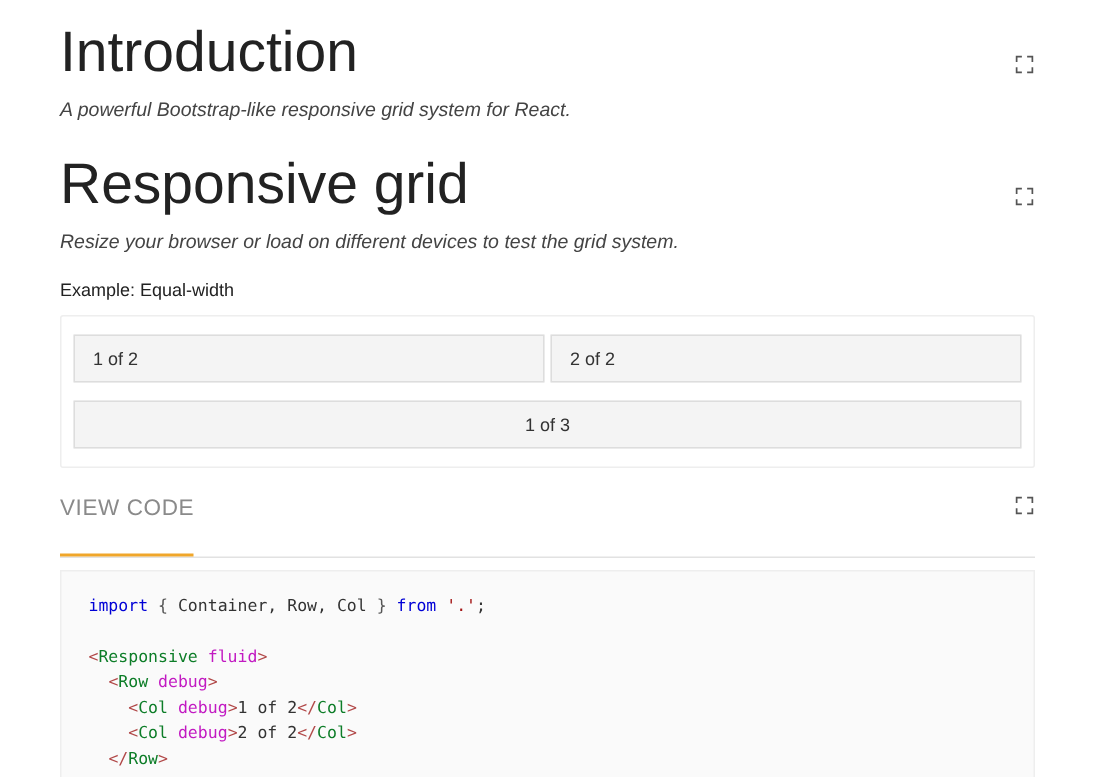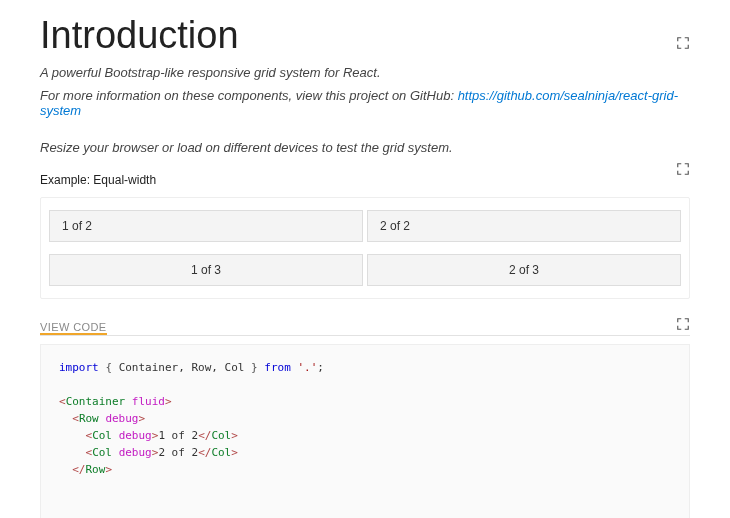--- a/index.html
+++ b/index.html
@@ -65,24 +65,24 @@
   .demo-col + .demo-col { margin-left: 4px; }
 
   .viewcode-bar {
     position: relative;
     margin-top: 18px;
     border-bottom: 1px solid #e2e2e2;
     padding-bottom: 0;
   }
   .viewcode-label {
     display: inline-block;
-    font-size: 11px;
+    font-size: 15px;
     letter-spacing: 0.4px;
     color: #8a8a8a;
-    padding-bottom: 0;
+    padding-bottom: 22px;
     border-bottom: 2px solid #f0a62a;
   }
   .viewcode-bar .expand-icon { top: 0; }
 
   .code-block {
     background: #fafafa;
     border: 1px solid #eee;
     padding: 14px 18px;
     font-family: "Consolas", "Menlo", monospace;
     font-size: 11px;
@@ -108,64 +108,61 @@
     <span class="expand-icon">
       <svg viewBox="0 0 16 16" width="14" height="14" fill="none" stroke="currentColor" stroke-width="1.3">
         <path d="M2 6 L2 2 L6 2"></path>
           <path d="M10 2 L14 2 L14 6"></path>
         <path d="M14 10 L14 14 L10 14"></path>
           <path d="M6 14 L2 14 L2 10"></path>
       </svg>
     </span>
     <h1>Introduction</h1>
     <p>A powerful Bootstrap-like responsive grid system for React.</p>
-    <p>
-      <span>For more information on these components, view this project on GitHub: </span><a href="#">https://github.com/sealninja/react-grid-system</a>
-    </p>
   </div>
 
   <div class="section" style="margin-top:22px;">
     <span class="expand-icon">
       <svg viewBox="0 0 16 16" width="14" height="14" fill="none" stroke="currentColor" stroke-width="1.3">
         <path d="M2 6 L2 2 L6 2"></path>
           <path d="M10 2 L14 2 L14 6"></path>
         <path d="M14 10 L14 14 L10 14"></path>
           <path d="M6 14 L2 14 L2 10"></path>
       </svg>
     </span>
+    <h1>Responsive grid</h1>
     <p>Resize your browser or load on different devices to test the grid system.</p>
 
     <div class="example-heading">Example: Equal-width</div>
 
     <div class="grid-demo">
       <div class="demo-row">
         <div class="demo-col">1 of 2</div>
         <div class="demo-col">2 of 2</div>
       </div>
       <div class="demo-row">
         <div class="demo-col">1 of 3</div>
-        <div class="demo-col">2 of 3</div>
       </div>
     </div>
 
     <div class="viewcode-bar">
       <span class="viewcode-label">VIEW CODE</span>
       <span class="expand-icon">
         <svg viewBox="0 0 16 16" width="14" height="14" fill="none" stroke="currentColor" stroke-width="1.3">
           <path d="M2 6 L2 2 L6 2"></path>
             <path d="M10 2 L14 2 L14 6"></path>
           <path d="M14 10 L14 14 L10 14"></path>
             <path d="M6 14 L2 14 L2 10"></path>
         </svg>
       </span>
     </div>
 
 <div class="code-block"><span class="tok-kw">import</span> <span class="tok-pun">{</span> <span>Container, Row, Col</span> <span class="tok-pun">}</span> <span class="tok-kw">from</span> <span class="tok-str">'.'</span>;
 
-<span class="tok-ang">&lt;</span><span class="tok-tag">Container</span> <span class="tok-attr">fluid</span><span class="tok-ang">&gt;</span>
+<span class="tok-ang">&lt;</span><span class="tok-tag">Responsive</span> <span class="tok-attr">fluid</span><span class="tok-ang">&gt;</span>
   <span class="tok-ang">&lt;</span><span class="tok-tag">Row</span> <span class="tok-attr">debug</span><span class="tok-ang">&gt;</span>
     <span class="tok-ang">&lt;</span><span class="tok-tag">Col</span> <span class="tok-attr">debug</span><span class="tok-ang">&gt;</span><span>1 of 2</span><span class="tok-ang">&lt;/</span><span class="tok-tag">Col</span><span class="tok-ang">&gt;</span>
     <span class="tok-ang">&lt;</span><span class="tok-tag">Col</span> <span class="tok-attr">debug</span><span class="tok-ang">&gt;</span><span>2 of 2</span><span class="tok-ang">&lt;/</span><span class="tok-tag">Col</span><span class="tok-ang">&gt;</span>
   <span class="tok-ang">&lt;/</span><span class="tok-tag">Row</span><span class="tok-ang">&gt;</span>
    
    
      
      
      
   

